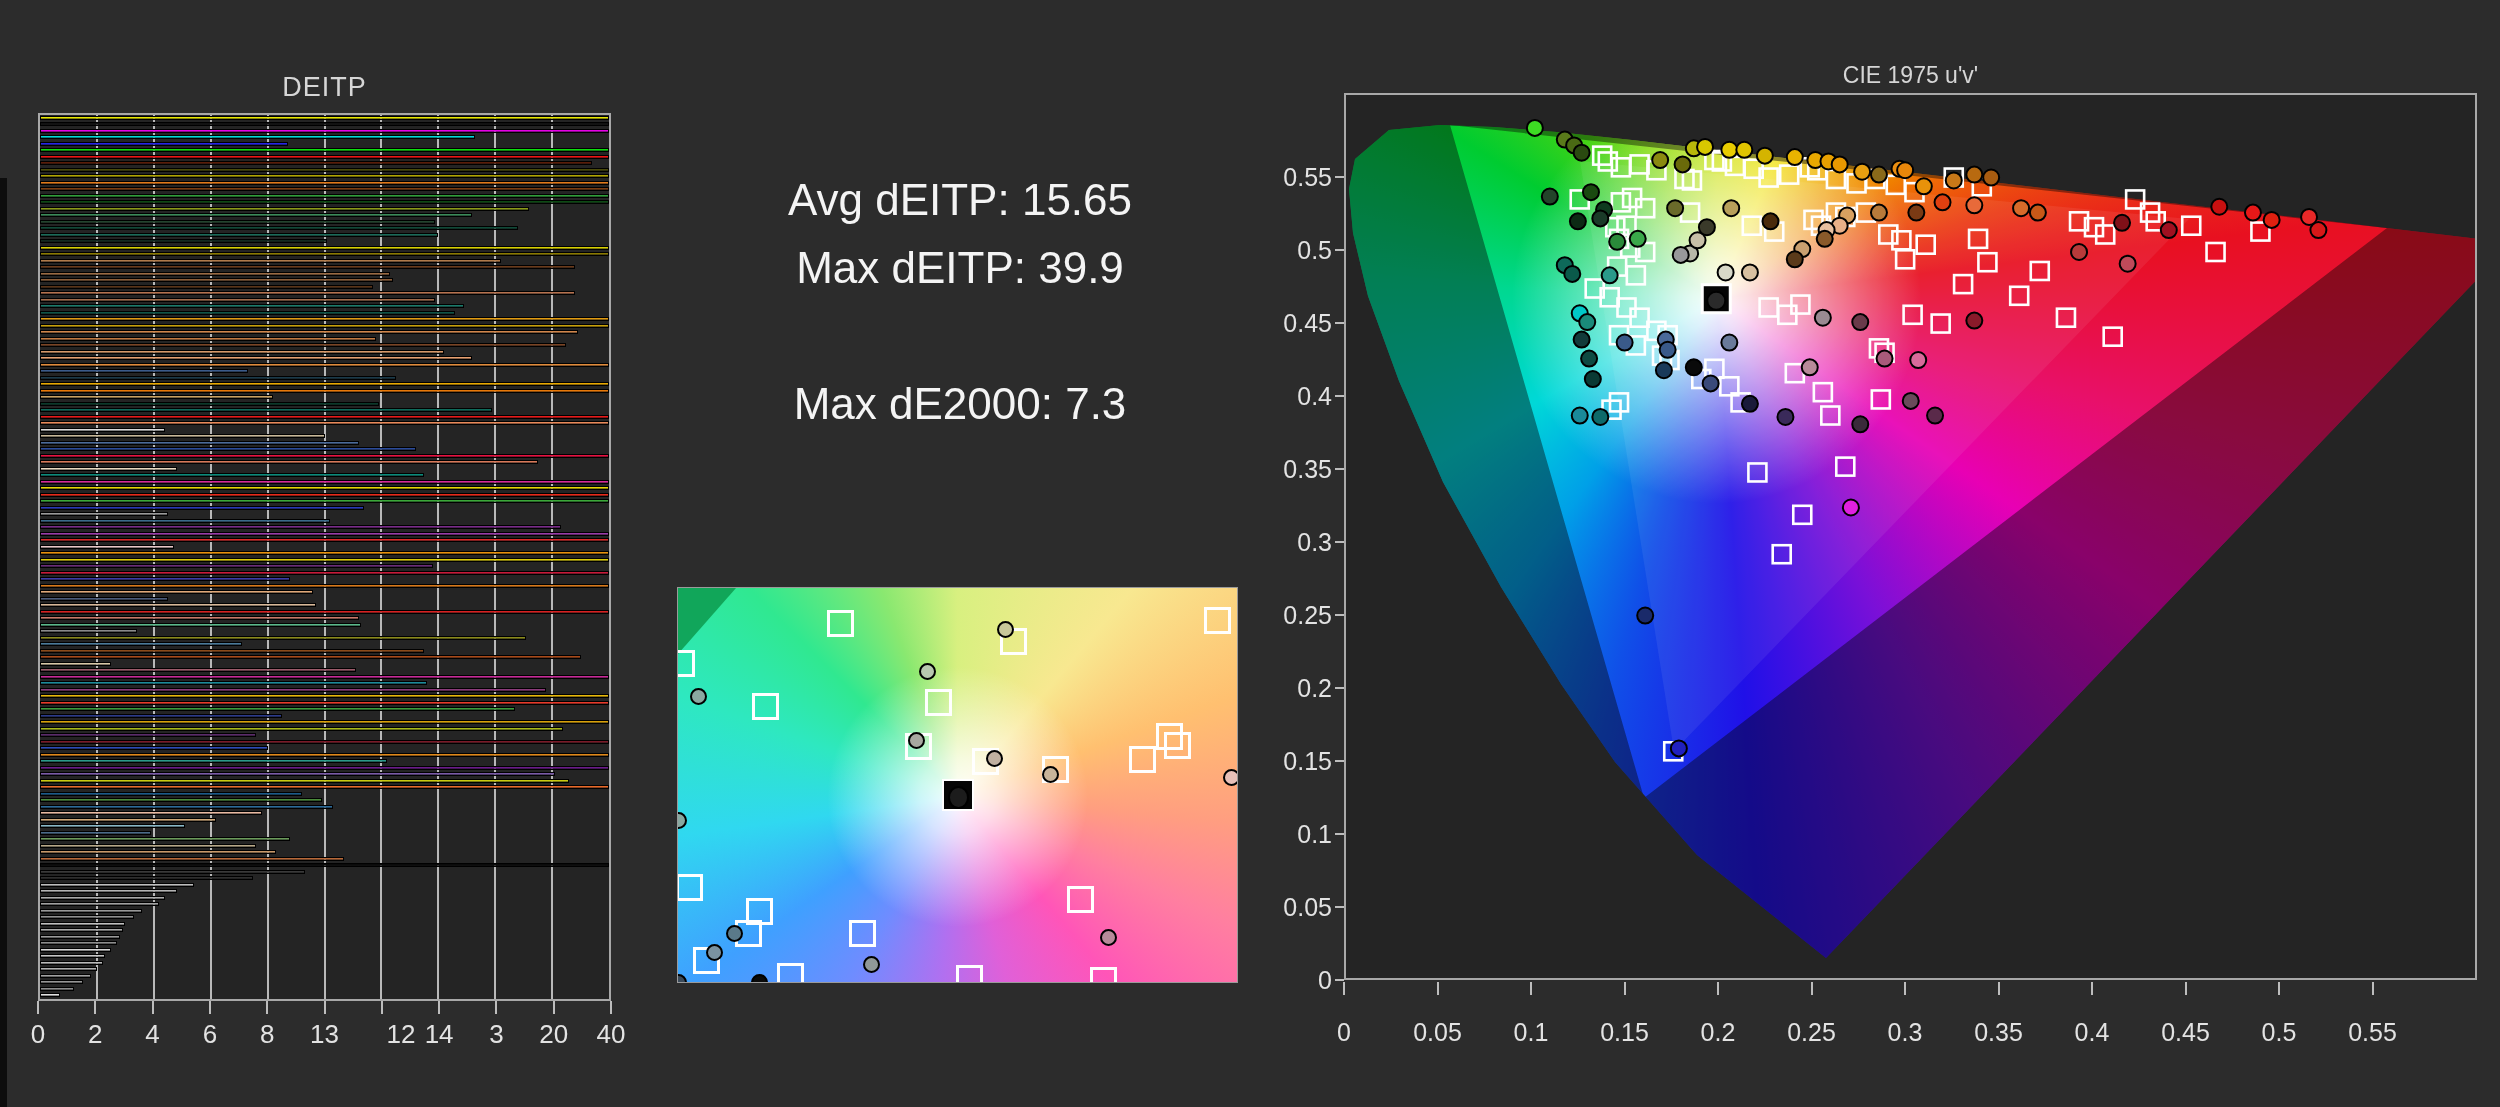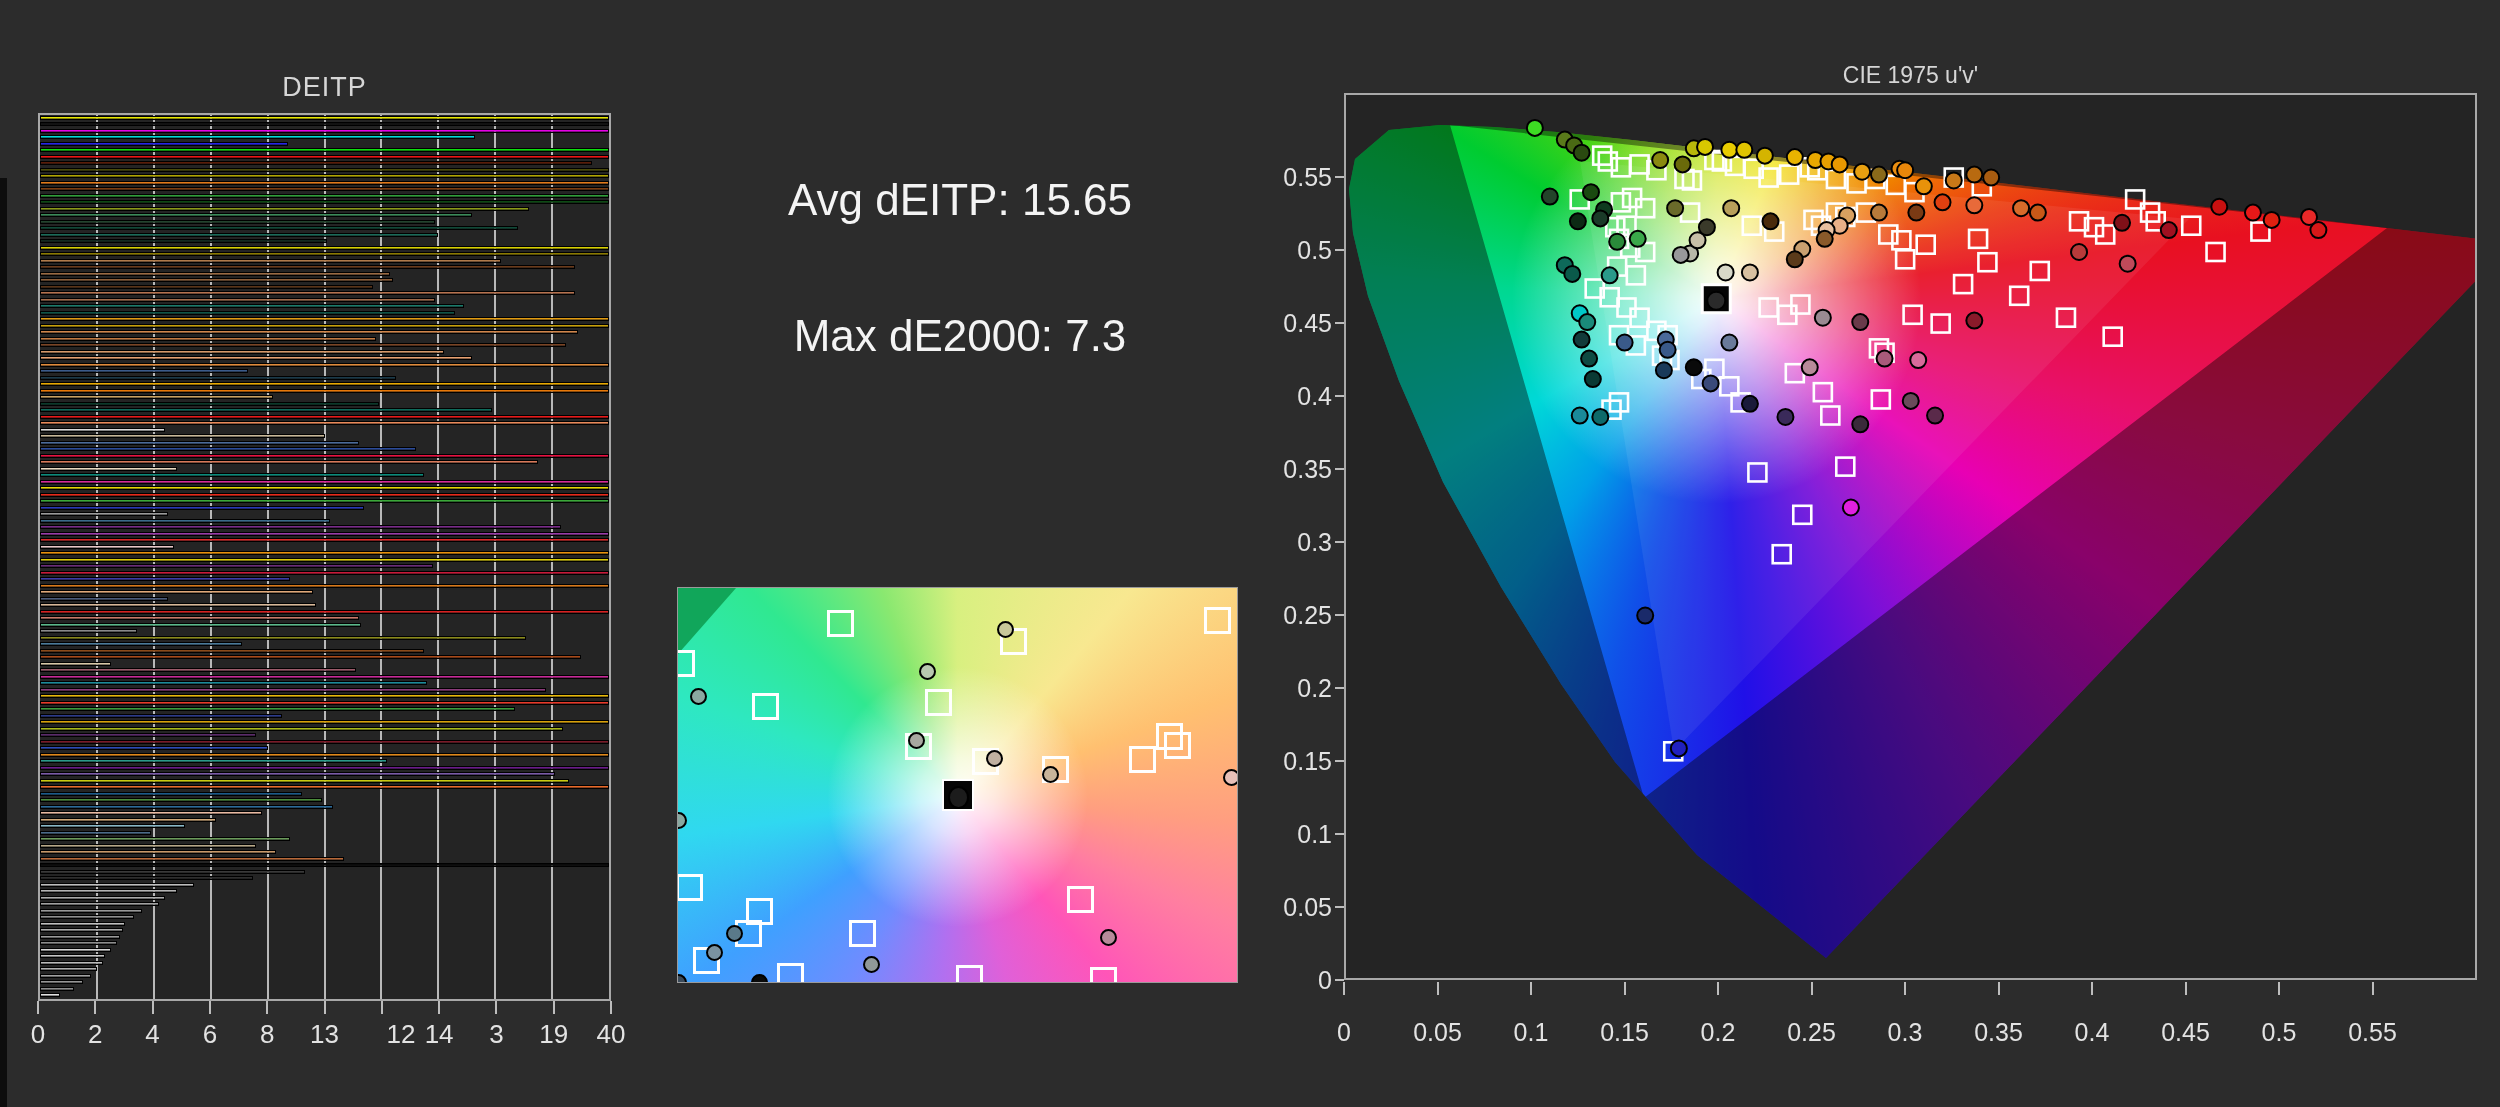--- a/index.html
+++ b/index.html
@@ -491,27 +491,28 @@
     <div class="xtick-label" style="left: 229.2px;">8</div>
     <div class="xtick-dash" style="left: 285.5px;"></div>
     <div class="xtick-label" style="left: 286.5px;">13</div>
     <div class="xtick-dash" style="left: 342.8px;"></div>
     <div class="xtick-label" style="left: 363px;">12</div>
     <div class="xtick-dash" style="left: 400.1px;"></div>
     <div class="xtick-label" style="left: 401.1px;">14</div>
     <div class="xtick-dash" style="left: 457.4px;"></div>
     <div class="xtick-label" style="left: 458.4px;">3</div>
     <div class="xtick-dash" style="left: 514.7px;"></div>
-    <div class="xtick-label" style="left: 515.7px;">19</div>
+    <div class="xtick-label" style="left: 515.7px;">20</div>
     <div class="xtick-dash" style="left: 572px;"></div>
     <div class="xtick-label" style="left: 573px;">40</div>
   </div>
 
 <div class="abs" id="stats">
   <div class="stat-line">Avg dEITP: 15.65</div>
+  <div class="stat-line">Max dEITP: 39.9</div>
   <div class="stat-line"></div>
   <div class="stat-line">Max dE2000: 7.3</div>
 </div>
 
 <div class="abs" id="gamut-panel">
   <div id="gamut-corner"></div>
   <div id="gamut-markers">
       <div class="sq-marker" style="width: 27px; height: 27px; left: 149.11px; top: 22.46px;"></div>
       <div class="sq-marker" style="width: 27px; height: 27px; left: 322.4px; top: 40.19px;"></div>
       <div class="sq-marker" style="width: 27px; height: 27px; left: 526.435px; top: 18.52px;"></div>

